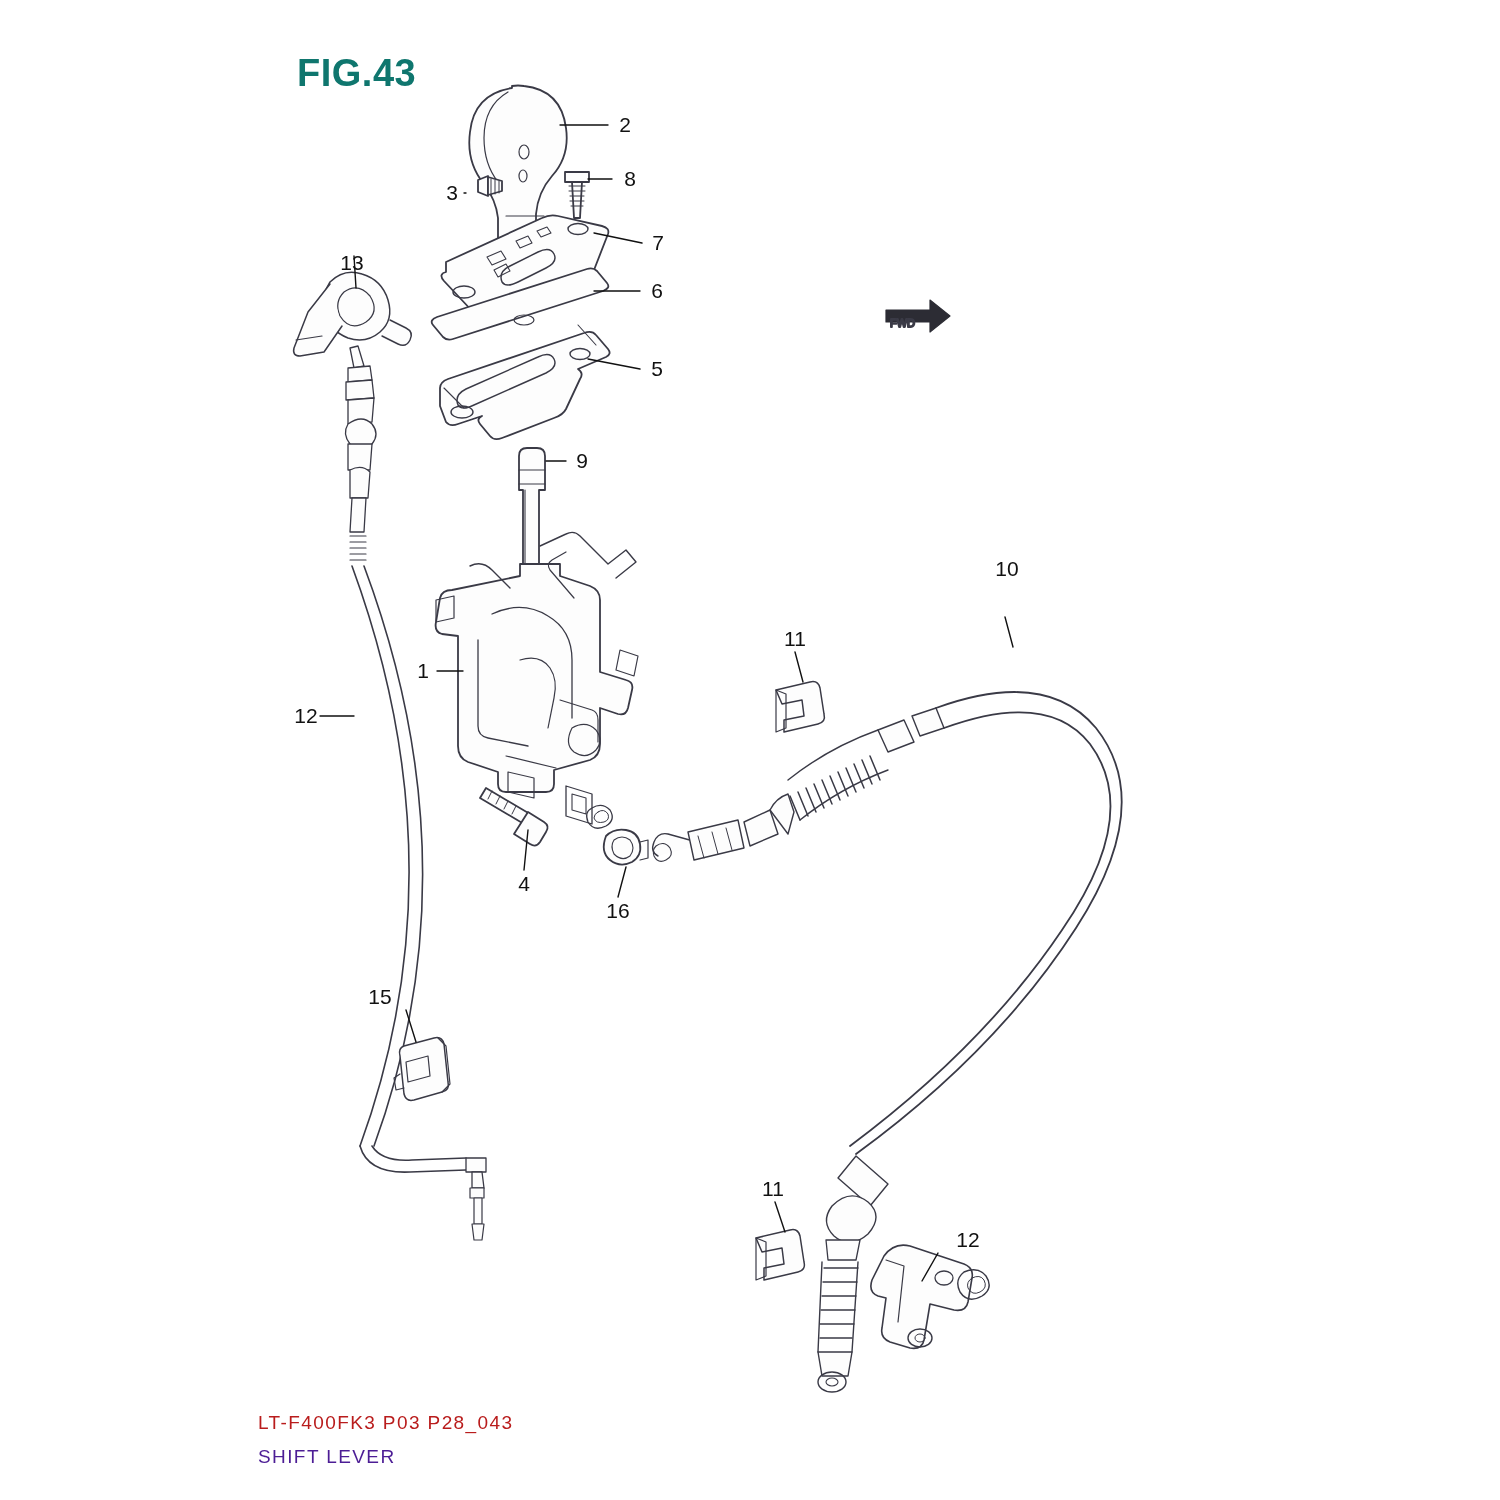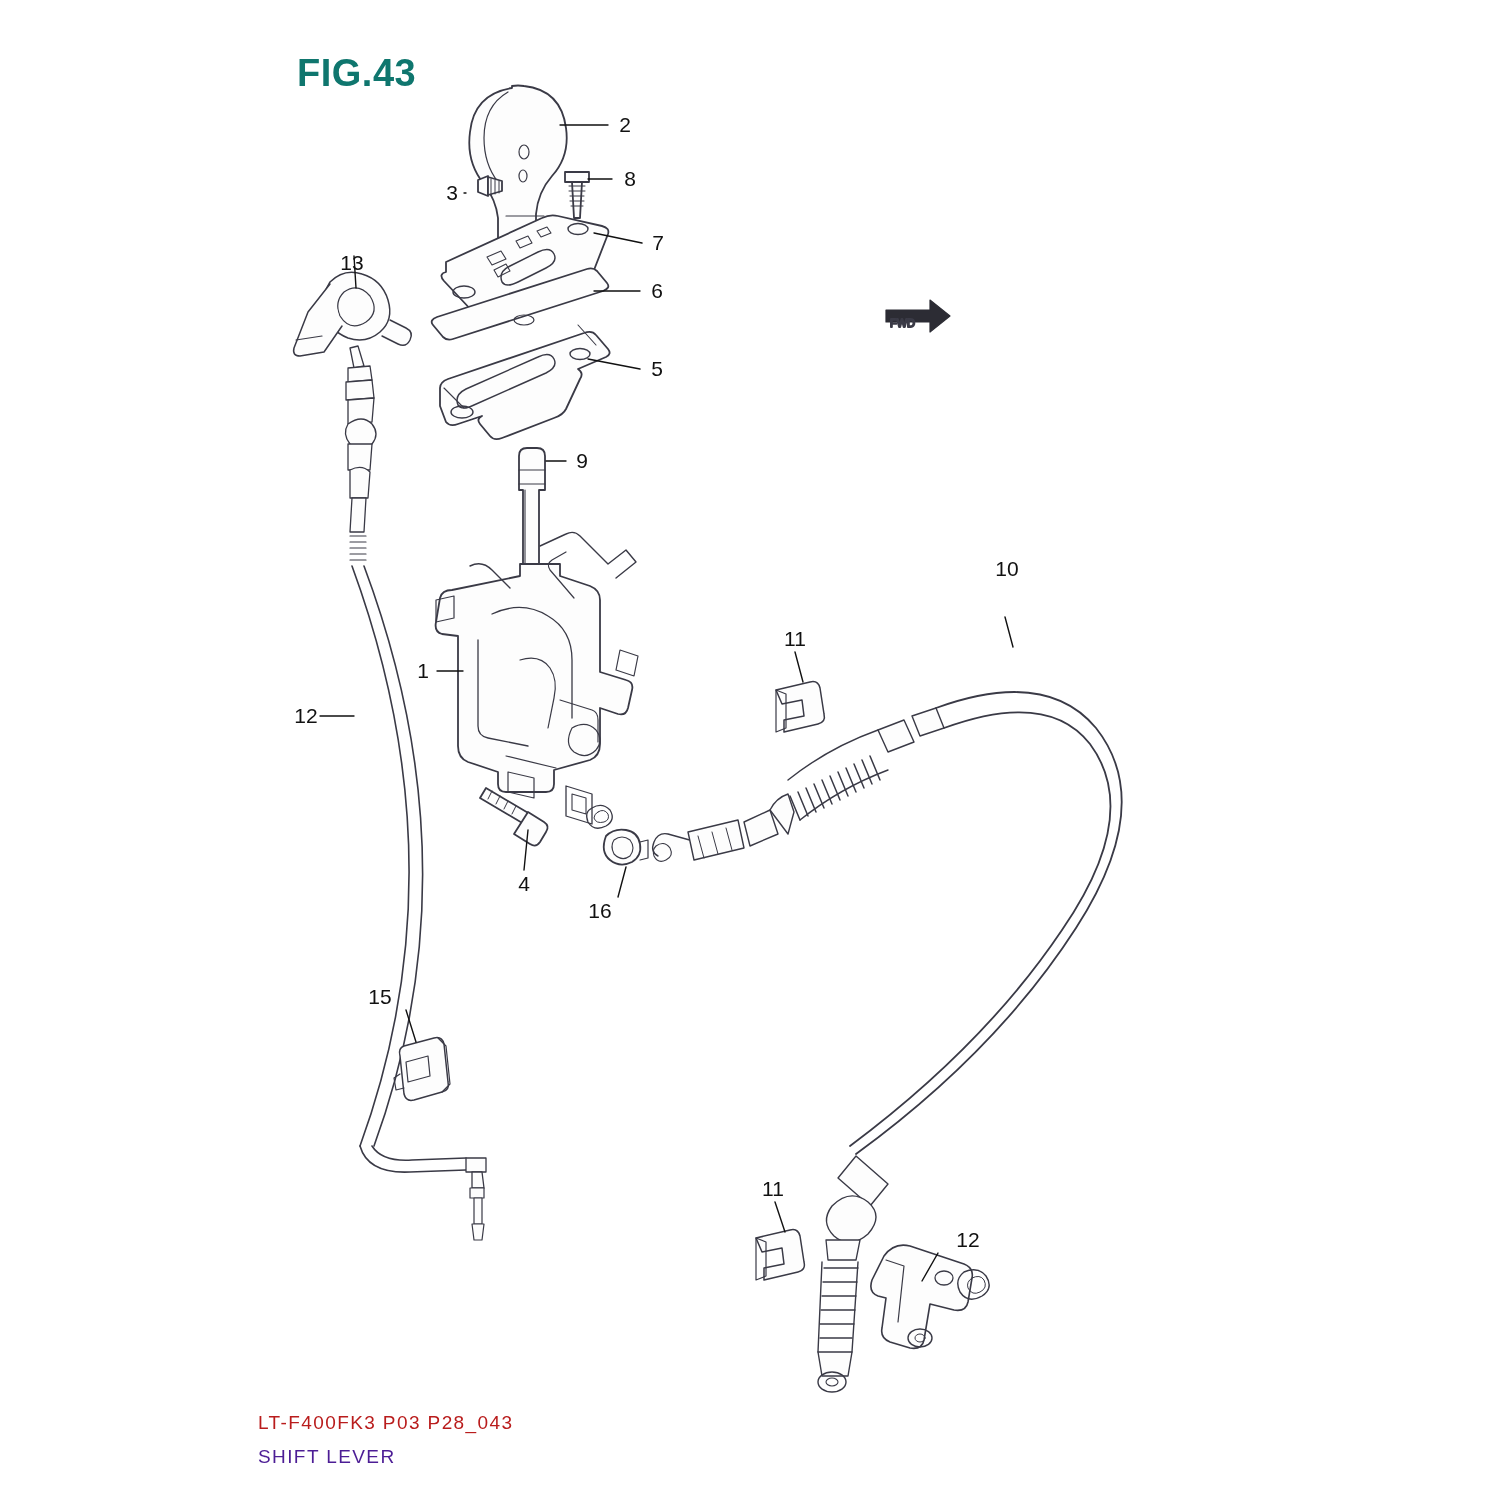--- a/index.html
+++ b/index.html
@@ -302,21 +302,21 @@
   <div class="callout" style="left:658px;top:243px;">7</div>
   <div class="callout" style="left:657px;top:291px;">6</div>
   <div class="callout" style="left:657px;top:369px;">5</div>
   <div class="callout" style="left:352px;top:243px;margin-top:20px;">13</div>
   <div class="callout" style="left:582px;top:461px;">9</div>
   <div class="callout" style="left:423px;top:671px;">1</div>
   <div class="callout" style="left:795px;top:639px;">11</div>
   <div class="callout" style="left:1007px;top:569px;">10</div>
   <div class="callout" style="left:306px;top:716px;">12</div>
   <div class="callout" style="left:524px;top:884px;">4</div>
-  <div class="callout" style="left:600px;top:911px;">16</div>
+  <div class="callout" style="left:618px;top:911px;">16</div>
   <div class="callout" style="left:380px;top:997px;">15</div>
   <div class="callout" style="left:773px;top:1189px;">11</div>
   <div class="callout" style="left:940px;top:1240px;margin-left:28px;">12</div>
 
   <div id="footer-code">LT-F400FK3 P03 P28_043</div>
   <div id="footer-name">SHIFT LEVER</div>
 
 </div>
 
 </body></html>

